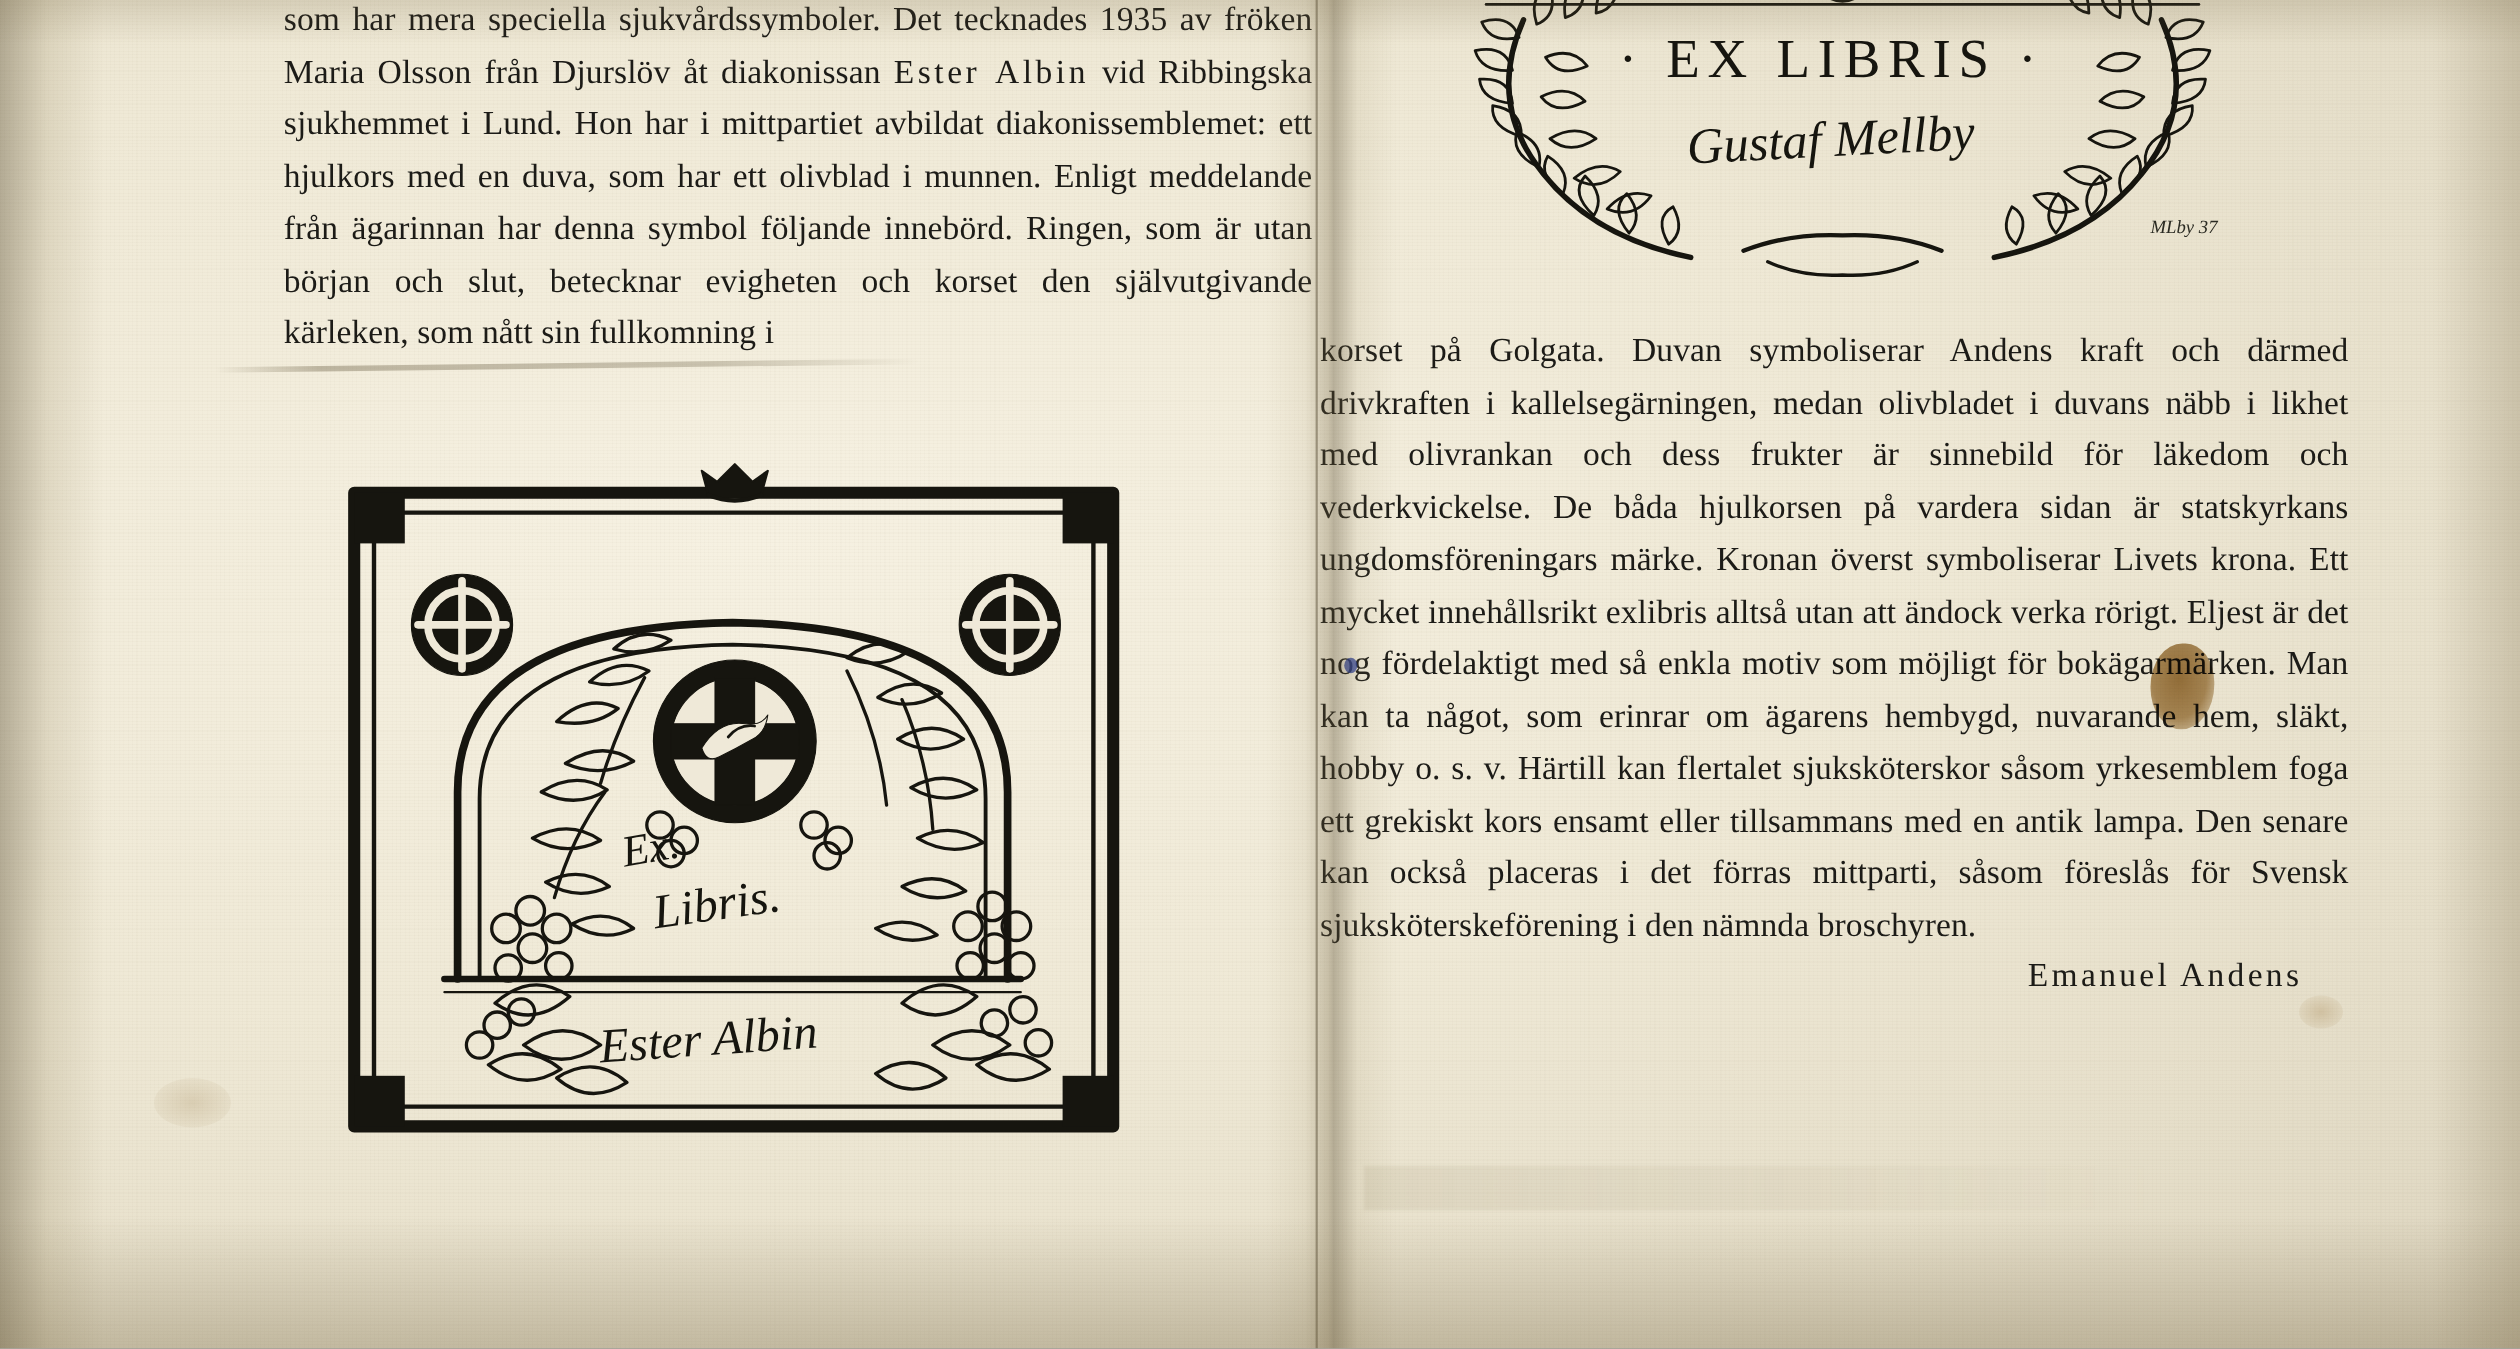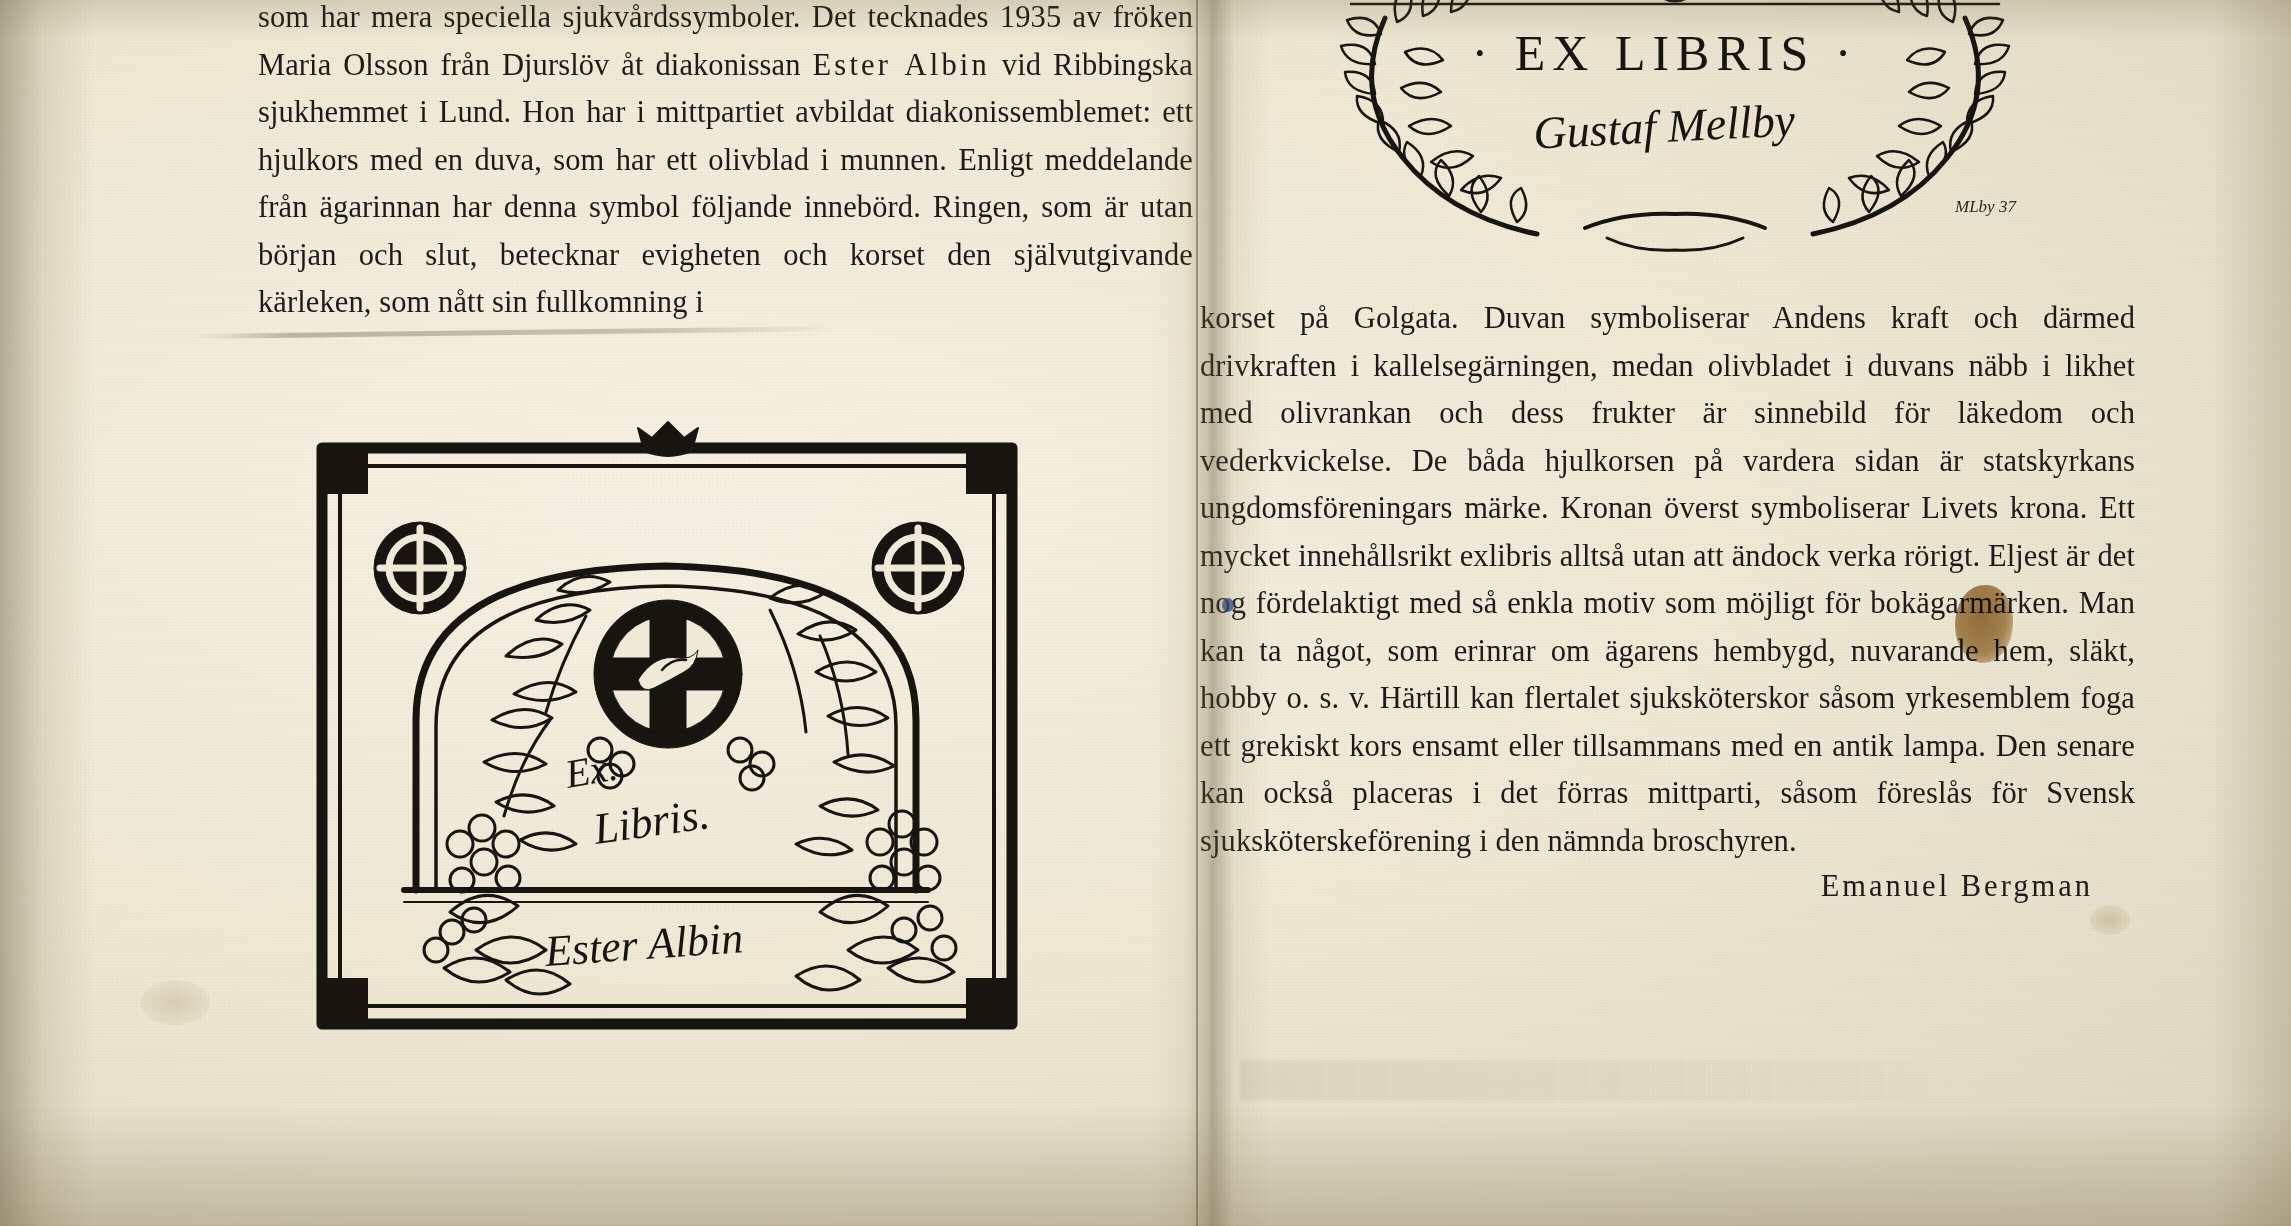--- a/index.html
+++ b/index.html
@@ -368,21 +368,21 @@
       <text x="410" y="110" text-anchor="middle" fill="#16150f" font-family="Liberation Serif, serif" font-size="50" letter-spacing="7">· EX LIBRIS ·</text>
 
       <text x="410" y="182" text-anchor="middle" fill="#16150f" font-family="Liberation Serif, serif" font-size="46" font-style="italic" transform="rotate(-3 410 182)">Gustaf Mellby</text>
 
       <text x="700" y="252" fill="#2a2a22" font-family="Liberation Serif, serif" font-size="17" font-style="italic">MLby 37</text>
     </svg>
   </div>
 
   <div class="col col-right">
     <p class="body">korset på Golgata. Duvan symboliserar Andens kraft och därmed drivkraften i kallelsegärningen, medan olivbladet i duvans näbb i likhet med olivrankan och dess frukter är sinnebild för läkedom och vederkvickelse. De båda hjulkorsen på vardera sidan är statskyrkans ungdomsföreningars märke. Kronan överst symboliserar Livets krona. Ett mycket innehållsrikt exlibris alltså utan att ändock verka rörigt. Eljest är det nog fördelaktigt med så enkla motiv som möjligt för bokägarmärken. Man kan ta något, som erinrar om ägarens hembygd, nuvarande hem, släkt, hobby o. s. v. Härtill kan flertalet sjuksköterskor såsom yrkesemblem foga ett grekiskt kors ensamt eller tillsammans med en antik lampa. Den senare kan också placeras i det förras mittparti, såsom föreslås för Svensk sjuksköterskeförening i den nämnda broschyren.</p>
-    <div class="signature">Emanuel Bergman</div>
+    <div class="signature">Emanuel Andens</div>
   </div>
 
   <div class="ghost-text"></div>
   <div class="crease"></div>
   <div class="stain-brown"></div>
   <div class="stain-blue"></div>
   <div class="foxing1"></div>
   <div class="foxing2"></div>
 
   <div class="gutter"></div>

